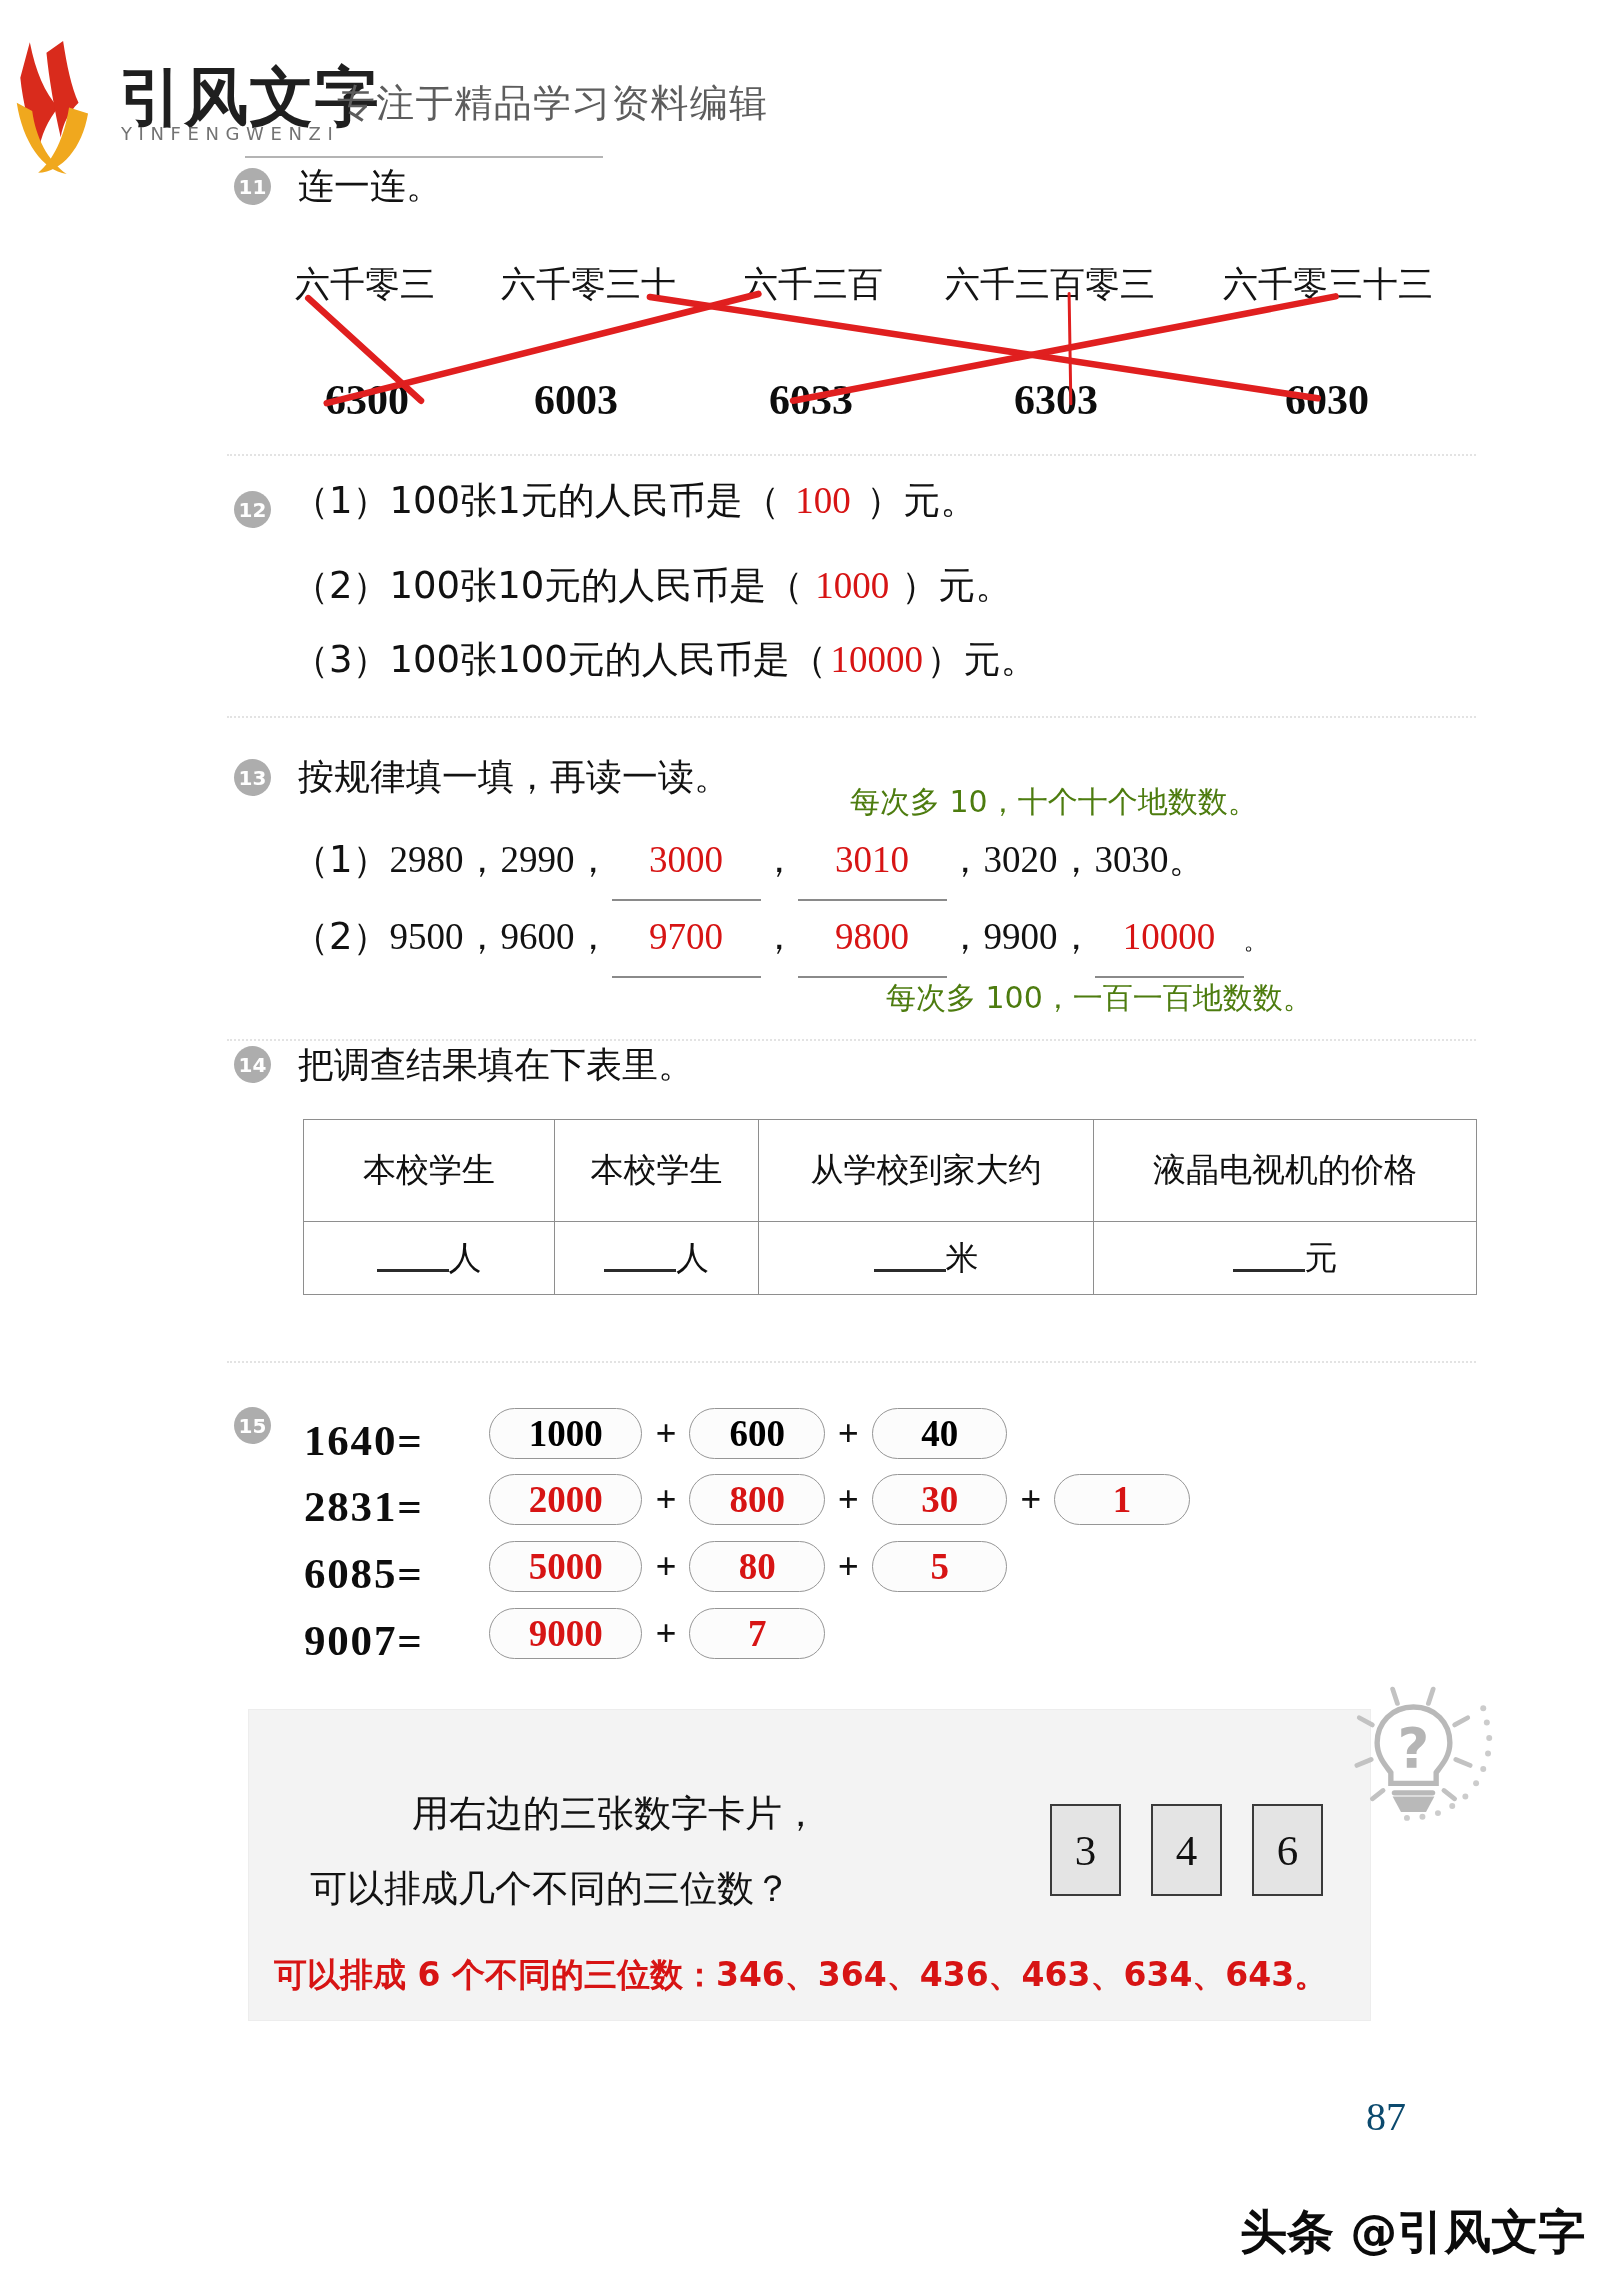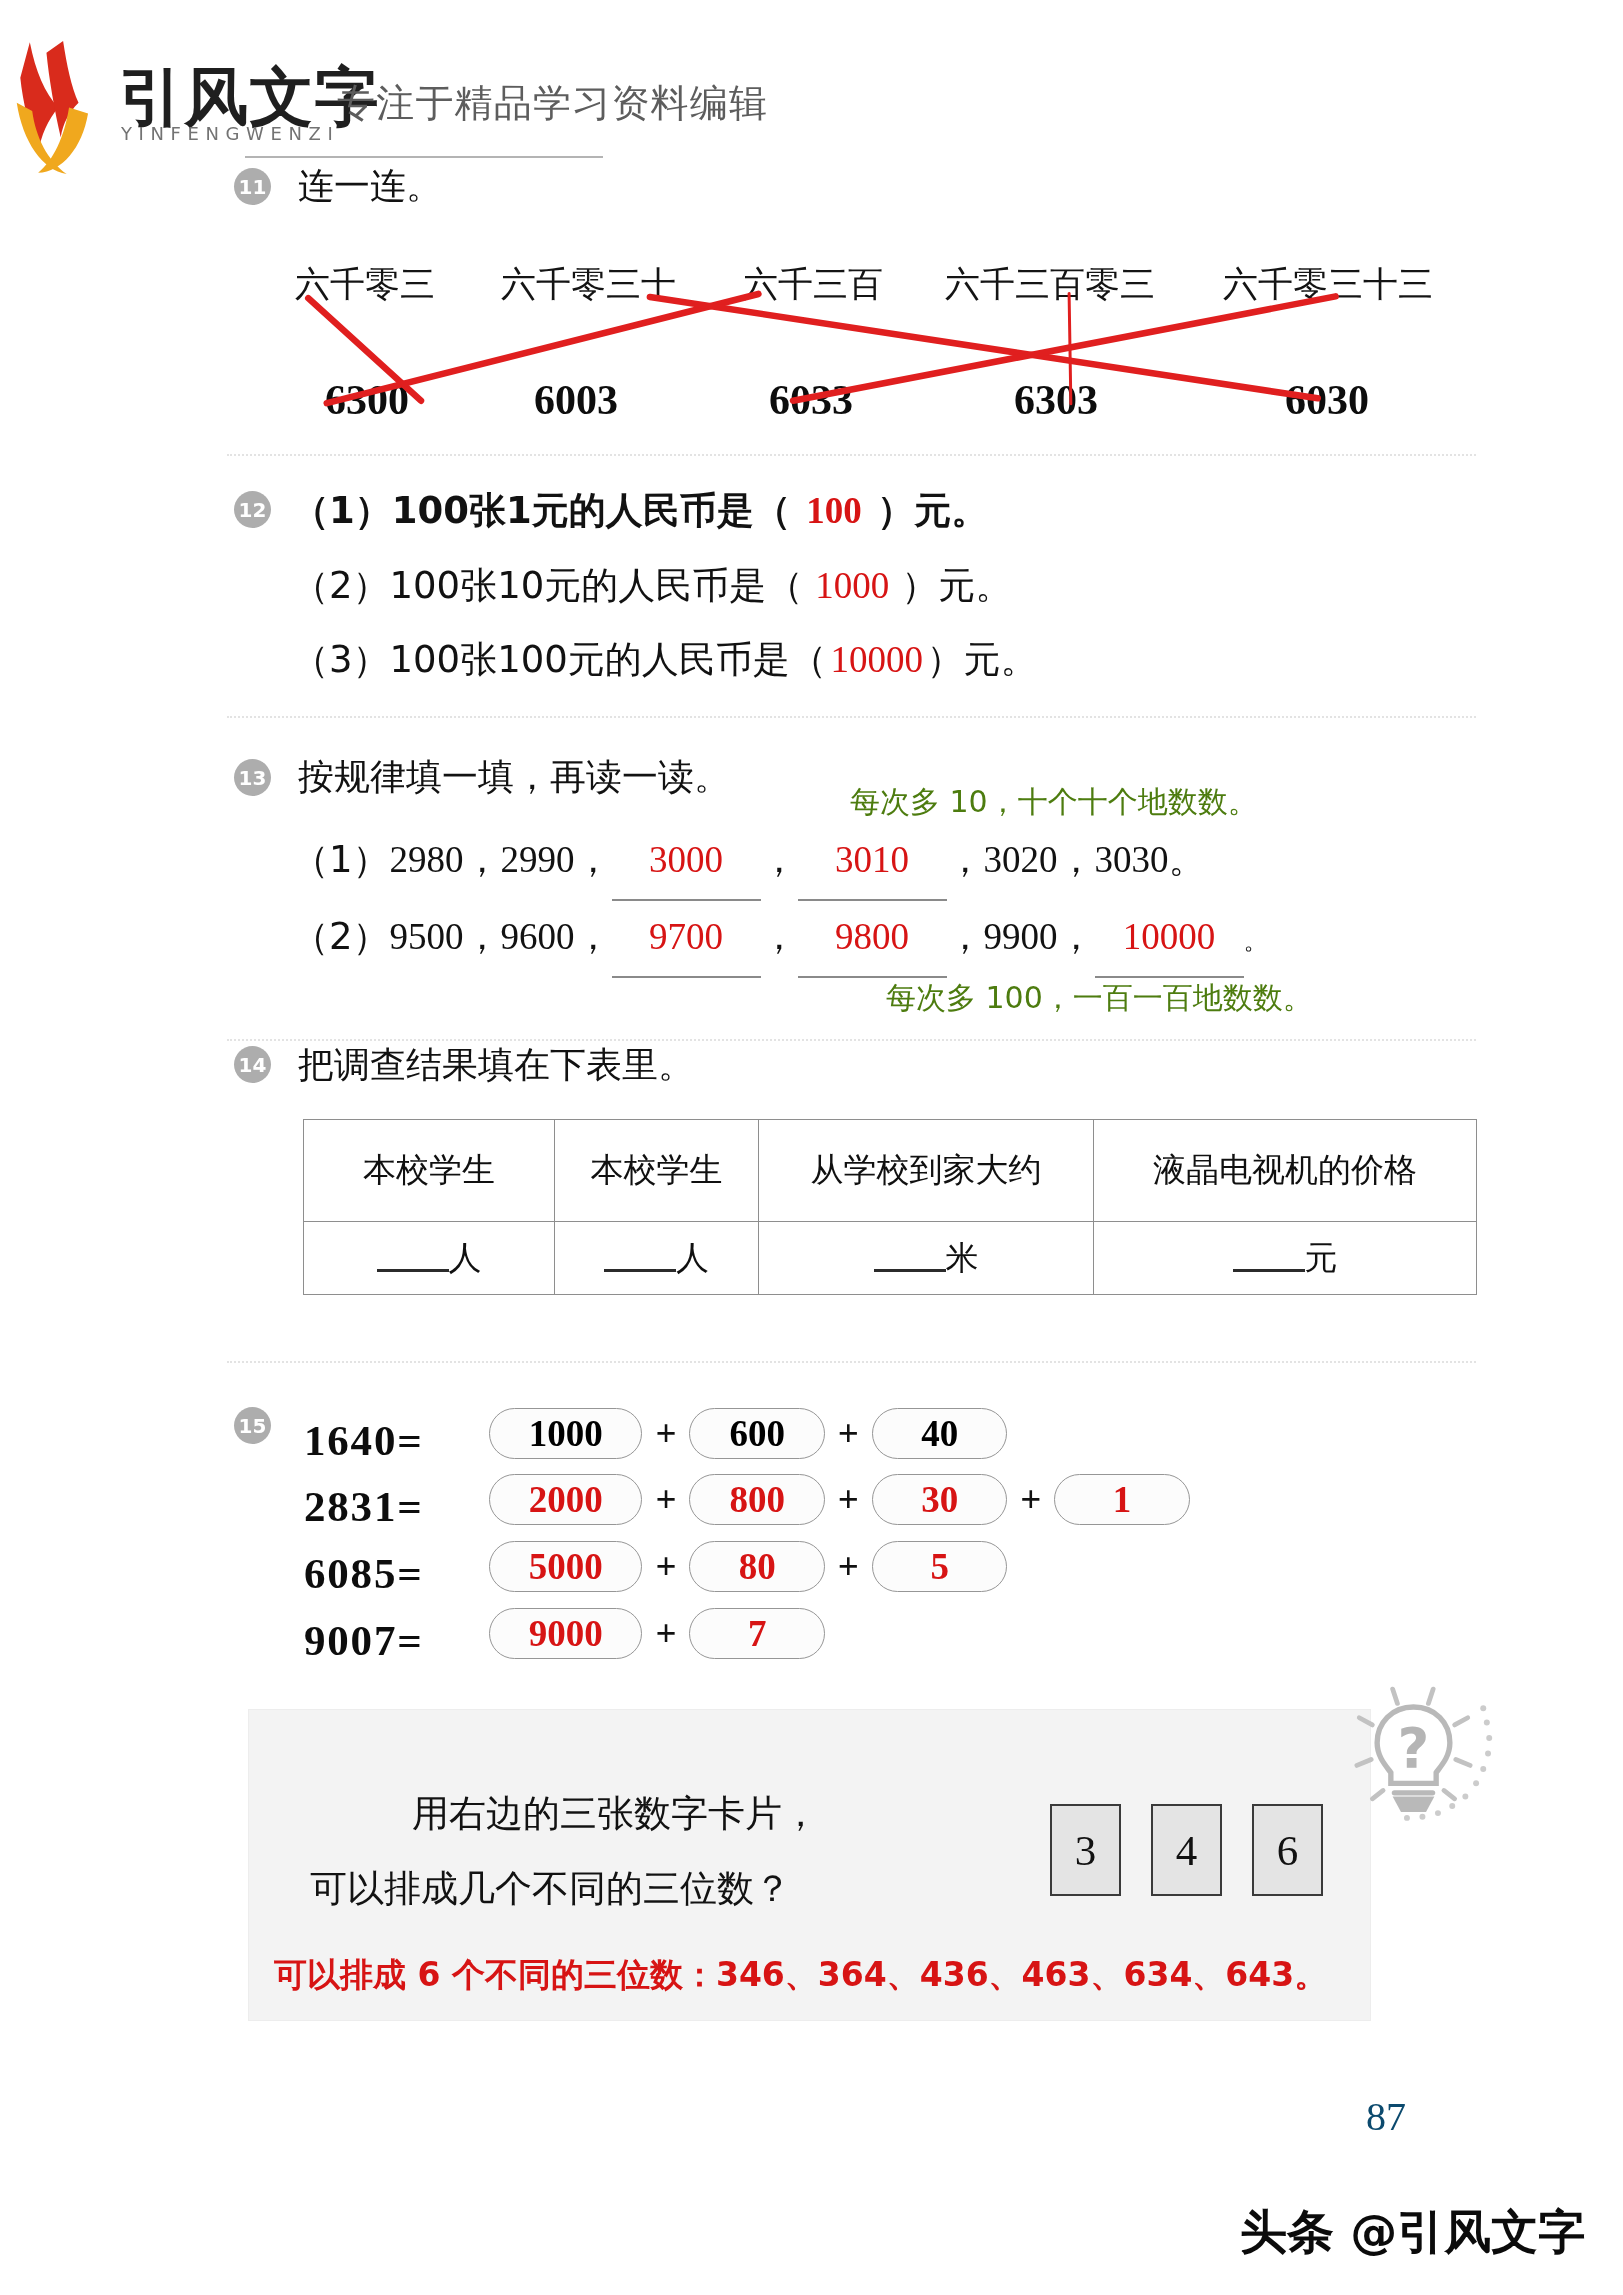--- a/index.html
+++ b/index.html
@@ -217,21 +217,21 @@
   <line x1="1090" y1="498" x2="2210" y2="668" stroke="#e01f1f" stroke-width="11" stroke-linecap="round"></line>
 
   <line x1="2240" y1="497" x2="1330" y2="672" stroke="#e01f1f" stroke-width="11" stroke-linecap="round"></line>
 
   <line x1="1793" y1="492" x2="1796" y2="677" stroke="#e01f1f" stroke-width="5" stroke-linecap="round"></line>
 </svg>
 
 <div class="sep" style="top:454px;"></div>
 
 <div class="qnum" style="left:234px; top:491px;">12</div>
-<div class="q12-line" style="top:486px;font-weight:bold;">
+<div class="q12-line" style="top:476px;">
   <span>（1）100张1元的人民币是（</span><span class="red num-serif" style="padding:0 15.5px;">100</span><span>）元。</span>
 </div>
 <div class="q12-line" style="top:561px;">
   <span>（2）100张10元的人民币是（</span><span class="red num-serif" style="padding:0 12px;">1000</span><span>）元。</span>
 </div>
 <div class="q12-line" style="top:635px;">
   <span>（3）100张100元的人民币是（</span><span class="red num-serif" style="padding:0 3.6px;">10000</span><span>）元。</span>
 </div>
 
 <div class="sep" style="top:716px;"></div>

